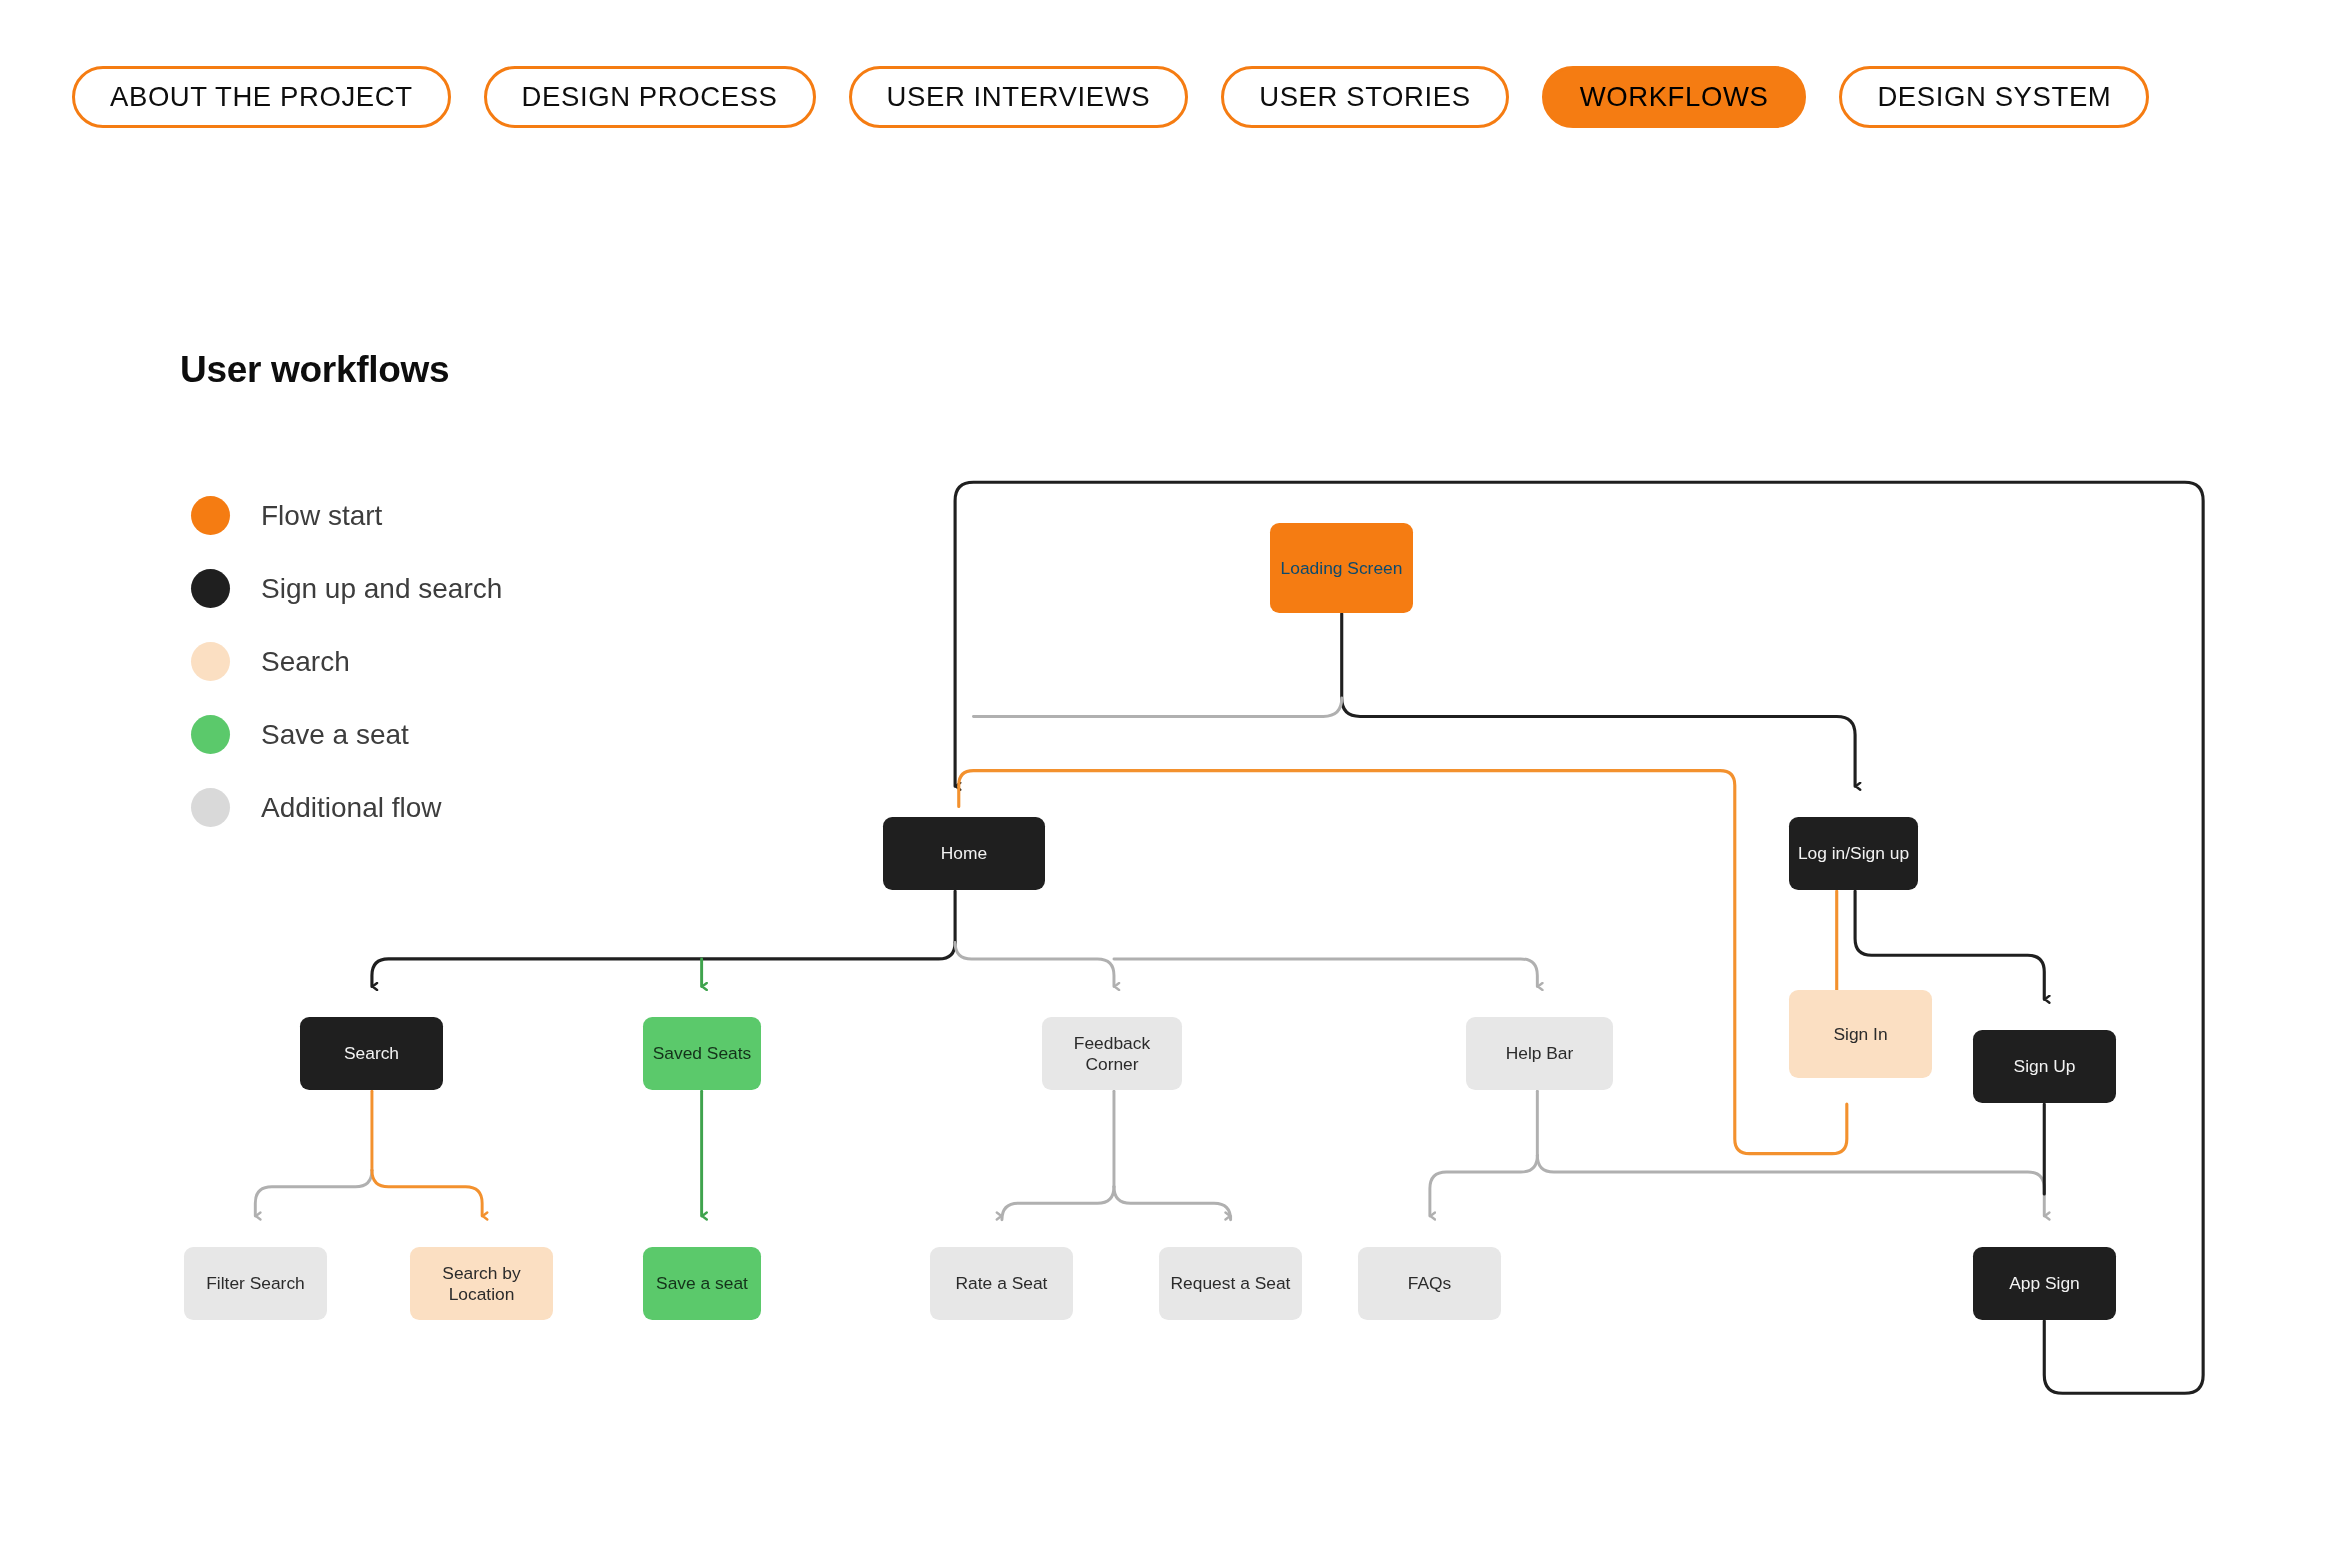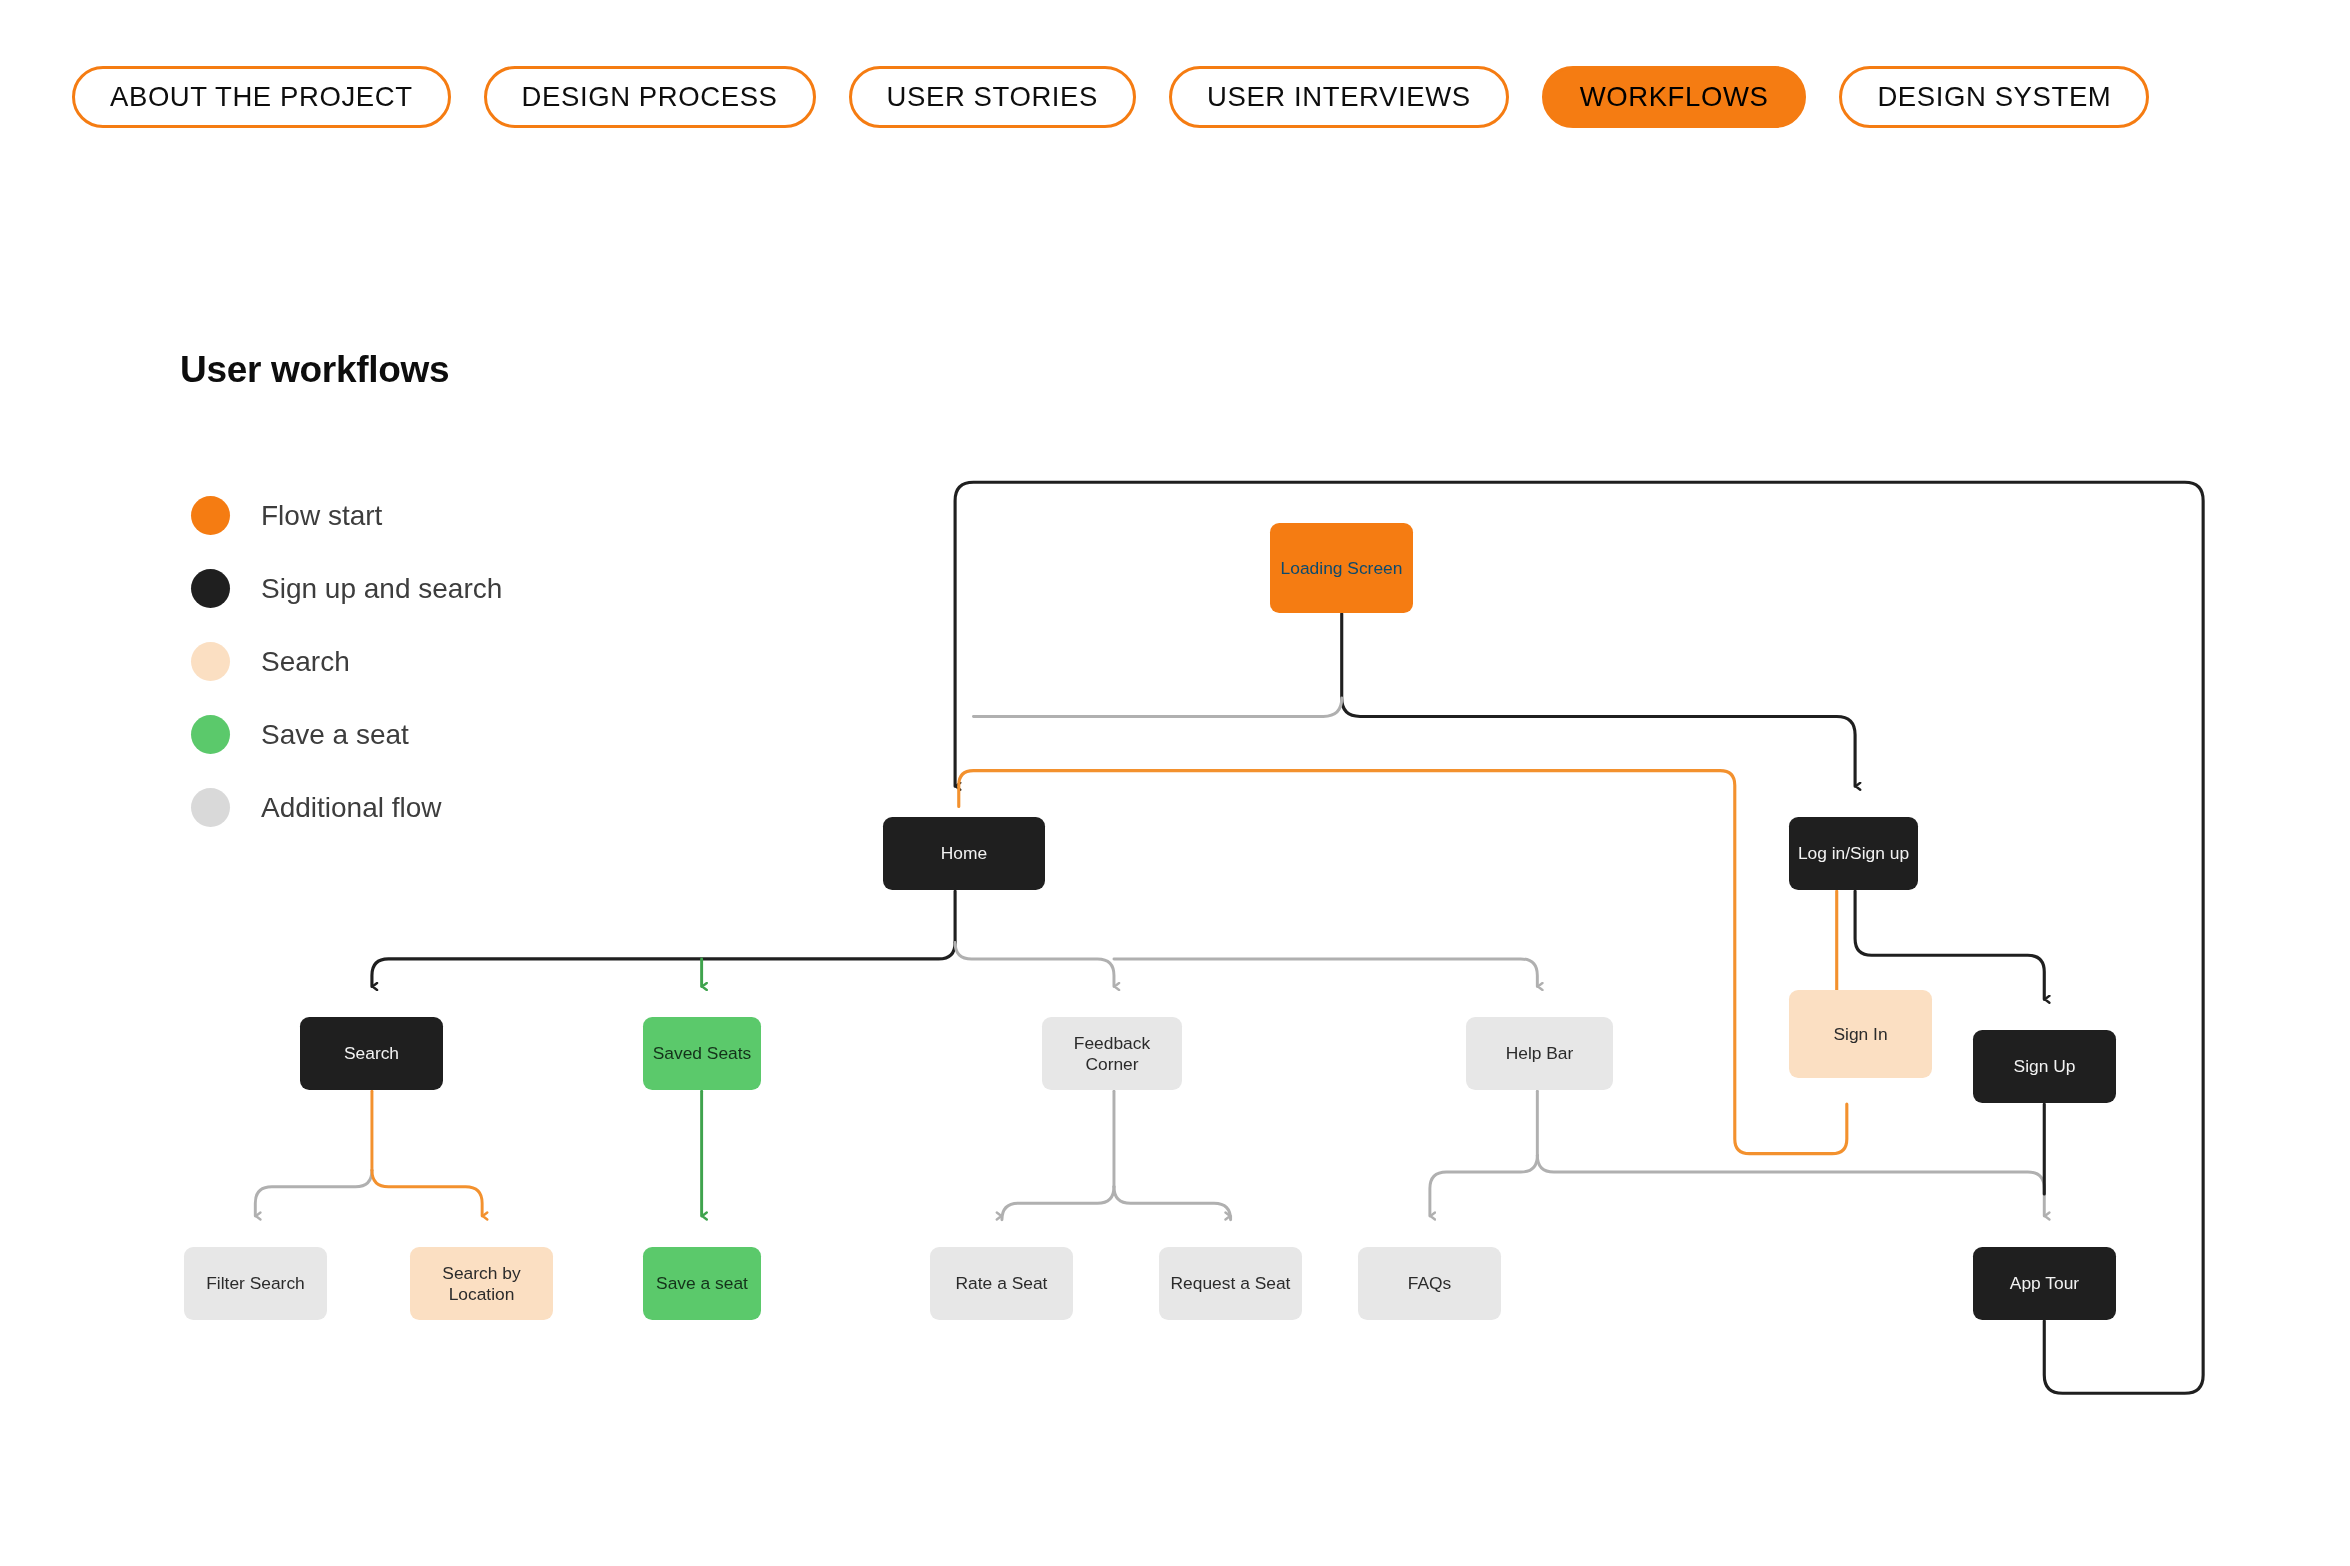--- a/index.html
+++ b/index.html
@@ -113,22 +113,22 @@
   .n-green  { background: #5BC96B; color: #14321a; }
   .n-peach  { background: #FBDFC2; color: #2b2b2b; }
   .n-gray   { background: #E7E7E7; color: #2b2b2b; }
 </style>
 </head>
 <body>
 
 <div id="topnav">
     <div class="nav-pill">ABOUT THE PROJECT</div>
     <div class="nav-pill">DESIGN PROCESS</div>
+    <div class="nav-pill">USER INTERVIEWS</div>
     <div class="nav-pill">USER STORIES</div>
-    <div class="nav-pill">USER INTERVIEWS</div>
     <div class="nav-pill active">WORKFLOWS</div>
     <div class="nav-pill">DESIGN SYSTEM</div>
   </div>
 
 <div id="page-title">User workflows</div>
 
 <div id="legend">
     <div class="legend-row">
       <span class="legend-dot" style="background: rgb(245, 124, 18);"></span>
       <span class="legend-label">Flow start</span>
@@ -239,15 +239,15 @@
     <div class="node n-gray" style="left: 1042px; top: 1017px; width: 140px; height: 73px;">Feedback Corner</div>
     <div class="node n-gray" style="left: 1466px; top: 1017px; width: 147px; height: 73px;">Help Bar</div>
     <div class="node n-peach" style="left: 1789px; top: 990px; width: 143px; height: 88px;">Sign In</div>
     <div class="node n-dark" style="left: 1973px; top: 1030px; width: 143px; height: 73px;">Sign Up</div>
     <div class="node n-gray" style="left: 184px; top: 1247px; width: 143px; height: 73px;">Filter Search</div>
     <div class="node n-peach" style="left: 410px; top: 1247px; width: 143px; height: 73px;">Search by Location</div>
     <div class="node n-green" style="left: 643px; top: 1247px; width: 118px; height: 73px;">Save a seat</div>
     <div class="node n-gray" style="left: 930px; top: 1247px; width: 143px; height: 73px;">Rate a Seat</div>
     <div class="node n-gray" style="left: 1159px; top: 1247px; width: 143px; height: 73px;">Request a Seat</div>
     <div class="node n-gray" style="left: 1358px; top: 1247px; width: 143px; height: 73px;">FAQs</div>
-    <div class="node n-dark" style="left: 1973px; top: 1247px; width: 143px; height: 73px;">App Tour</div>
+    <div class="node n-dark" style="left: 1973px; top: 1247px; width: 143px; height: 73px;">App Sign</div>
   </div>
 
 
 </body></html>

